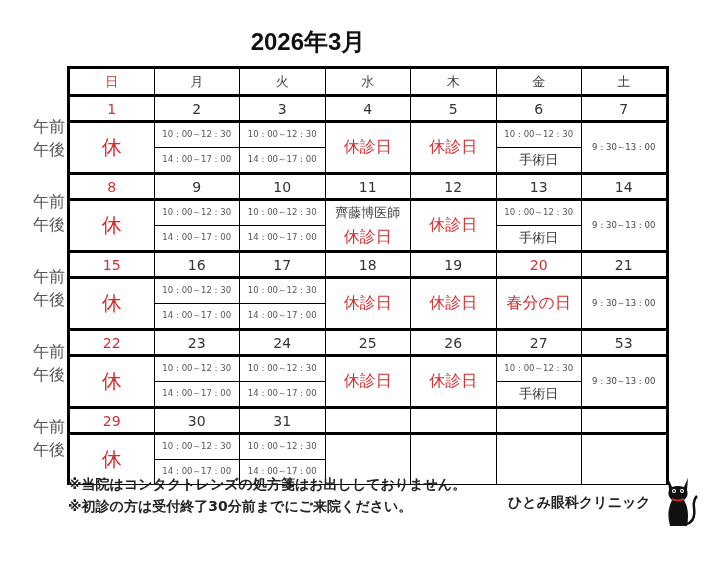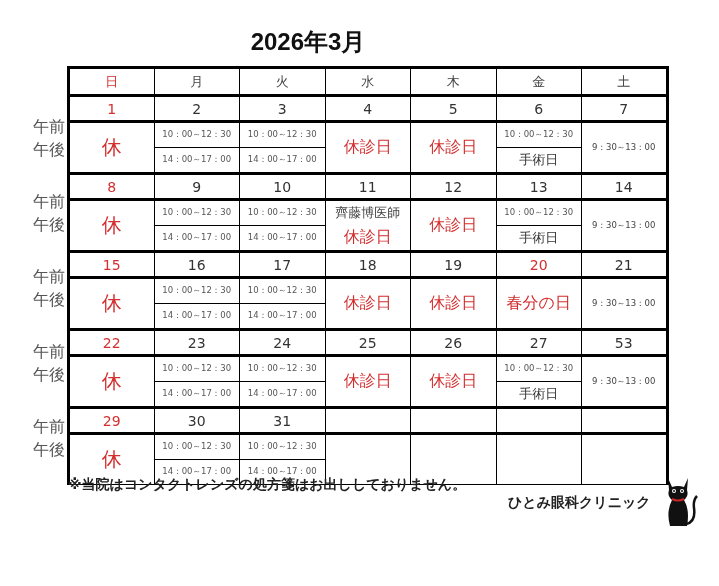--- a/index.html
+++ b/index.html
@@ -178,20 +178,21 @@
     <div class="side" style="top: 267px;">午前</div>
     <div class="side" style="top: 290px;">午後</div>
     <div class="side" style="top: 342px;">午前</div>
     <div class="side" style="top: 365px;">午後</div>
     <div class="side" style="top: 417px;">午前</div>
     <div class="side" style="top: 440px;">午後</div>
   </div>
 
 <div class="notes">
   <div>※当院はコンタクトレンズの処方箋はお出ししておりません。</div>
+  <div>※初診の方は受付終了30分前までにご来院ください。</div>
 </div>
 <div class="clinic">ひとみ眼科クリニック</div>
 <div class="cat">
   <svg width="40" height="58" viewBox="0 0 40 58">
     <path d="M8 4 L12 13 Q18 11 24 13 L28 4 L27 16 Q29 22 24 26 Q30 36 27 52 L10 52 Q6 38 12 26 Q7 22 9 16 Z" fill="#111"></path>
     <path d="M26 50 Q36 48 34 34 Q33 26 37 22" stroke="#111" stroke-width="2.5" fill="none"></path>
     <circle cx="14" cy="17" r="2" fill="#fff"></circle>
       <circle cx="22" cy="17" r="2" fill="#fff"></circle>
     <circle cx="14" cy="17" r="1" fill="#111"></circle>
       <circle cx="22" cy="17" r="1" fill="#111"></circle>

